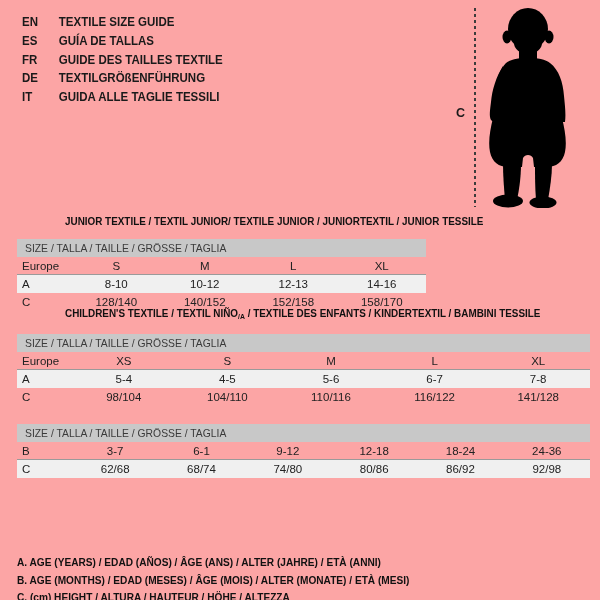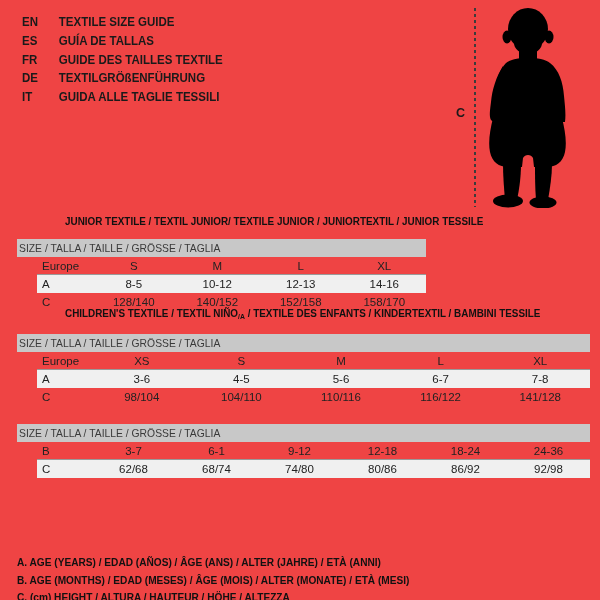--- a/index.html
+++ b/index.html
@@ -1,17 +1,17 @@
 <!DOCTYPE html>
 <html><head>
 <meta charset="utf-8">
 <style>
   html,body{margin:0;padding:0;background:#fff;}
   .canvas{
-    position:relative;width:600px;height:600px;background:#ef4444;overflow:hidden;
+    position:relative;width:600px;height:600px;background:#fca5a5;overflow:hidden;
     font-family:"Liberation Sans",sans-serif;color:#1a1a1a;
   }
   
   .langs{position:absolute;left:22px;top:13px;transform:scaleX(0.92);transform-origin:0 0;}
   .lang-row{display:flex;height:18.7px;align-items:center;font-weight:bold;font-size:12.5px;white-space:nowrap;}
   .lang-code{width:40px;}
   
   .measure-line{
     position:absolute;left:474px;top:8px;width:2px;height:199px;
     background:repeating-linear-gradient(180deg,#3c3c3c 0 3px,transparent 3px 6px);
@@ -24,24 +24,24 @@
   .t2{top:306px;width:573px;}
   .t3{top:424px;width:573px;}
   .tbl-title{margin-bottom:10px;margin-left:48px;}
   .title-line{
     font-weight:bold;font-size:11.5px;line-height:15px;white-space:nowrap;
     transform:scaleX(0.86);transform-origin:0 50%;color:#111;
   }
   .title-line .sub{font-size:8px;vertical-align:-2px;}
   .size-bar{
     height:18px;line-height:18px;background:#c8c8c8;color:#3a3a3a;
-    font-size:11.5px;padding-left:2px;box-sizing:border-box;white-space:nowrap;
+    font-size:11.5px;padding-left:8px;box-sizing:border-box;white-space:nowrap;
   }
   .size-bar-inner{display:inline-block;transform:scaleX(0.9);transform-origin:0 50%;}
-  .trow{display:flex;height:18px;align-items:center;font-size:11.5px;color:#222;margin-left:20px;}
+  .trow{display:flex;height:18px;align-items:center;font-size:11.5px;color:#222;}
   .trow .rlabel{width:55px;padding-left:5px;box-sizing:border-box;}
   .trow .cell{flex:1;text-align:center;}
   .rows .trow:nth-child(1){border-bottom:1px solid #9a9a9a;box-sizing:border-box;}
   .rows .trow:nth-child(2){background:#f0f0f0;}
   
   .notes{position:absolute;left:17px;top:535px;margin-top:19px;}
   .note-line{
     font-weight:bold;font-size:11.5px;line-height:17.5px;white-space:nowrap;
     transform:scaleX(0.88);transform-origin:0 50%;color:#111;
   }
@@ -104,21 +104,21 @@
     <div class="rows">
         <div class="trow">
           <span class="rlabel">Europe</span>
           <span class="cell">S</span>
           <span class="cell">M</span>
           <span class="cell">L</span>
           <span class="cell">XL</span>
         </div>
         <div class="trow">
           <span class="rlabel">A</span>
-          <span class="cell">8-5</span>
+          <span class="cell">8-10</span>
           <span class="cell">10-12</span>
           <span class="cell">12-13</span>
           <span class="cell">14-16</span>
         </div>
         <div class="trow">
           <span class="rlabel">C</span>
           <span class="cell">128/140</span>
           <span class="cell">140/152</span>
           <span class="cell">152/158</span>
           <span class="cell">158/170</span>
@@ -137,21 +137,21 @@
         <div class="trow">
           <span class="rlabel">Europe</span>
           <span class="cell">XS</span>
           <span class="cell">S</span>
           <span class="cell">M</span>
           <span class="cell">L</span>
           <span class="cell">XL</span>
         </div>
         <div class="trow">
           <span class="rlabel">A</span>
-          <span class="cell">3-6</span>
+          <span class="cell">5-4</span>
           <span class="cell">4-5</span>
           <span class="cell">5-6</span>
           <span class="cell">6-7</span>
           <span class="cell">7-8</span>
         </div>
         <div class="trow">
           <span class="rlabel">C</span>
           <span class="cell">98/104</span>
           <span class="cell">104/110</span>
           <span class="cell">110/116</span>

